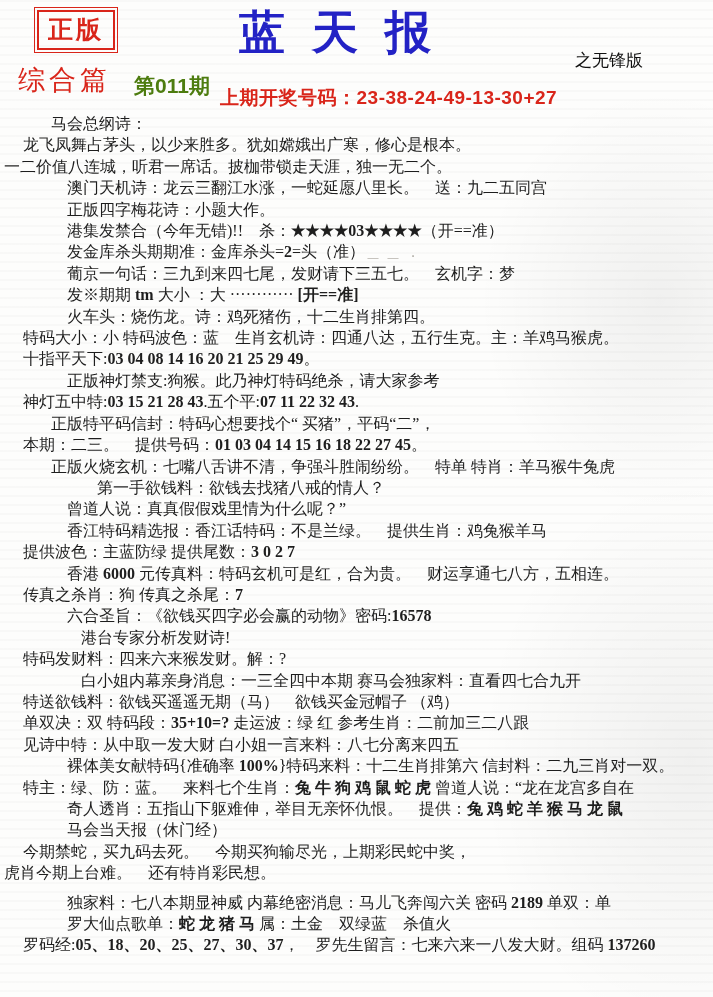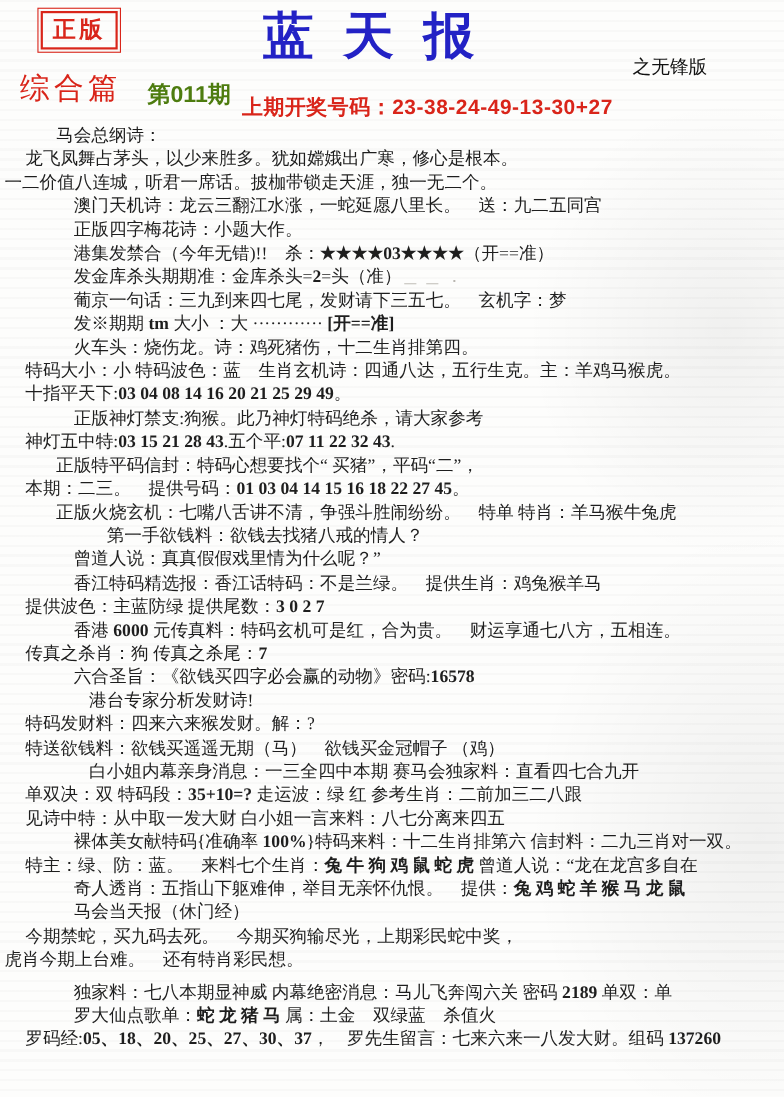--- a/index.html
+++ b/index.html
@@ -21,21 +21,21 @@
     pointer-events:none;z-index:0;
   }
   .header{position:relative;height:108px;z-index:1;}
   .badge{
     position:absolute;left:34px;top:7px;
     border:1px solid var(--red);padding:2px;
   }
   .badge-inner{
     border:2px solid var(--red);
     padding:1px 9px 2px 9px;
-    color:var(--red);font-weight:bold;font-size:21px;letter-spacing:3px;
+    color:var(--red);font-weight:bold;font-size:25px;letter-spacing:3px;
   }
   .title{
     position:absolute;left:50%;top:2px;transform:translateX(-50%);
     margin-left:-8px;
     color:var(--blue);font-weight:bold;font-size:46px;
     letter-spacing:27px;margin-right:-27px;white-space:nowrap;
   }
   .edition{
     position:absolute;right:70px;top:49px;
     font-weight:normal;font-size:17px;color:#111;
@@ -106,22 +106,22 @@
     <div class="line ind2"><span>正版火烧玄机：七嘴八舌讲不清，争强斗胜闹纷纷。　特单 特肖：羊马猴牛兔虎</span></div>
     <div class="line ind5"><span>第一手欲钱料：欲钱去找猪八戒的情人？</span></div>
     <div class="line ind3"><span>曾道人说：真真假假戏里情为什么呢？”</span></div>
     <div class="line ind3"><span>香江特码精选报：香江话特码：不是兰绿。　提供生肖：鸡兔猴羊马</span></div>
     <div class="line ind1"><span>提供波色：主蓝防绿 提供尾数：</span><span class="b">3 0 2 7</span></div>
     <div class="line ind3"><span>香港 </span><span class="b">6000</span><span> 元传真料：特码玄机可是红，合为贵。　财运享通七八方，五相连。</span></div>
     <div class="line ind1"><span>传真之杀肖：狗 传真之杀尾：</span><span class="b">7</span></div>
     <div class="line ind3"><span>六合圣旨：《欲钱买四字必会赢的动物》密码:</span><span class="b">16578</span></div>
     <div class="line ind4"><span>港台专家分析发财诗!</span></div>
     <div class="line ind1"><span>特码发财料：四来六来猴发财。解：?</span></div>
+    <div class="line ind4"><span>白小姐内幕亲身消息：一三全四中本期 赛马会独家料：直看四七合九开</span></div>
     <div class="line ind1"><span>特送欲钱料：欲钱买遥遥无期（马）　欲钱买金冠帽子 （鸡）</span></div>
-    <div class="line ind4"><span>白小姐内幕亲身消息：一三全四中本期 赛马会独家料：直看四七合九开</span></div>
     <div class="line ind1"><span>单双决：双 特码段：</span><span class="b">35+10=?</span><span> 走运波：绿 红 参考生肖：二前加三二八跟</span></div>
     <div class="line ind1"><span>见诗中特：从中取一发大财 白小姐一言来料：八七分离来四五</span></div>
     <div class="line ind3"><span>裸体美女献特码{准确率 </span><span class="b">100%</span><span>}特码来料：十二生肖排第六 信封料：二九三肖对一双。</span></div>
     <div class="line ind1"><span>特主：绿、防：蓝。　来料七个生肖：</span><span class="b">兔 牛 狗 鸡 鼠 蛇 虎</span><span> 曾道人说：“龙在龙宫多自在</span></div>
     <div class="line ind3"><span>奇人透肖：五指山下躯难伸，举目无亲怀仇恨。　提供：</span><span class="b">兔 鸡 蛇 羊 猴 马 龙 鼠</span></div>
     <div class="line ind3"><span>马会当天报（休门经）</span></div>
     <div class="line ind1"><span>今期禁蛇，买九码去死。　今期买狗输尽光，上期彩民蛇中奖，</span></div>
     <div class="line ind0"><span>虎肖今期上台难。　还有特肖彩民想。</span></div>
     <div class="line ind3 gap"><span>独家料：七八本期显神威 内幕绝密消息：马儿飞奔闯六关 密码 </span><span class="b">2189</span><span> 单双：单</span></div>
     <div class="line ind3"><span>罗大仙点歌单：</span><span class="b">蛇 龙 猪 马</span><span> 属：土金　双绿蓝　杀值火</span></div>

